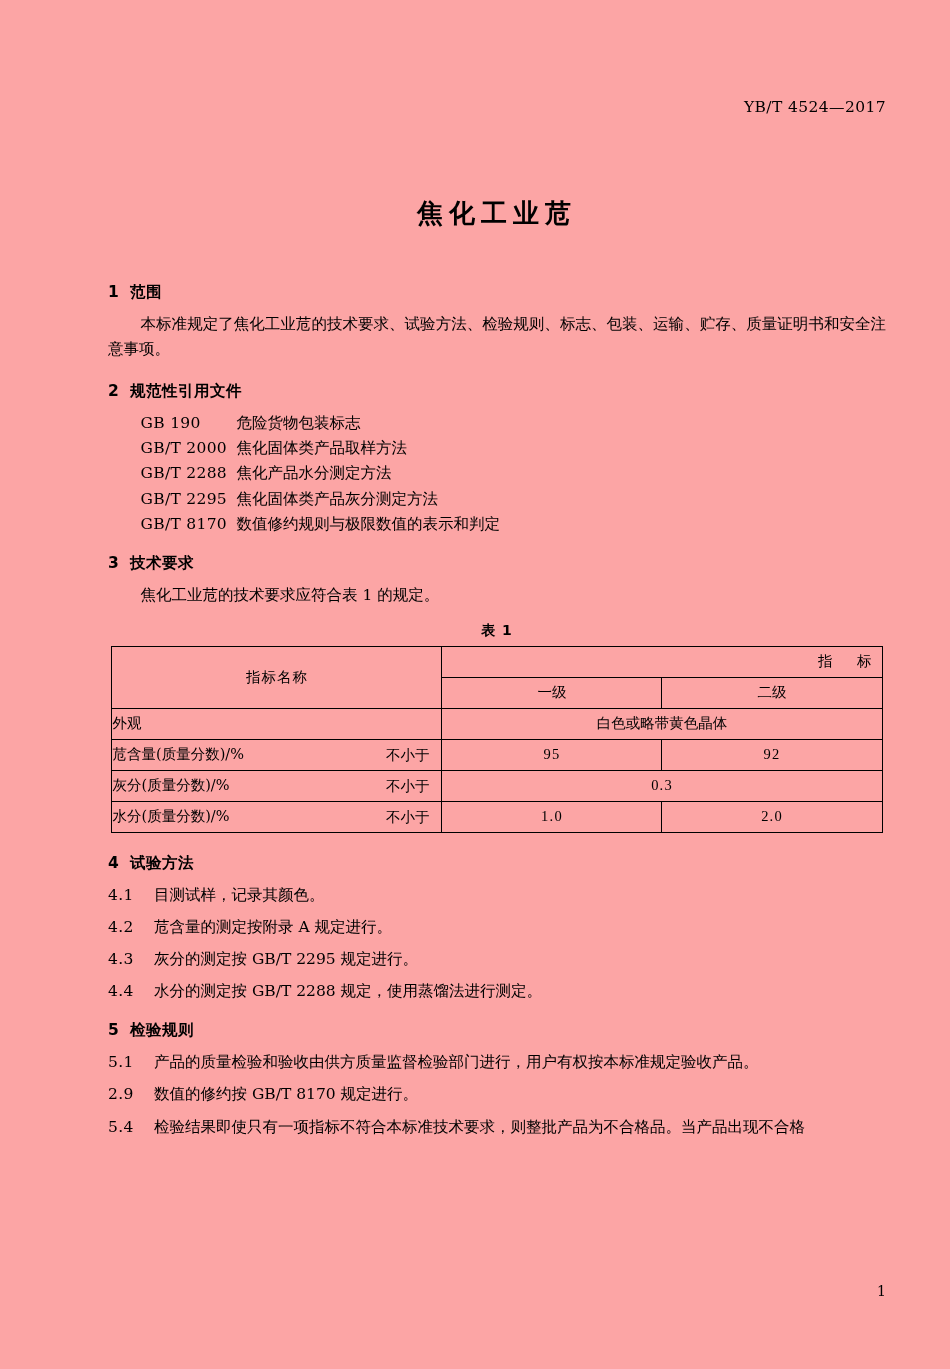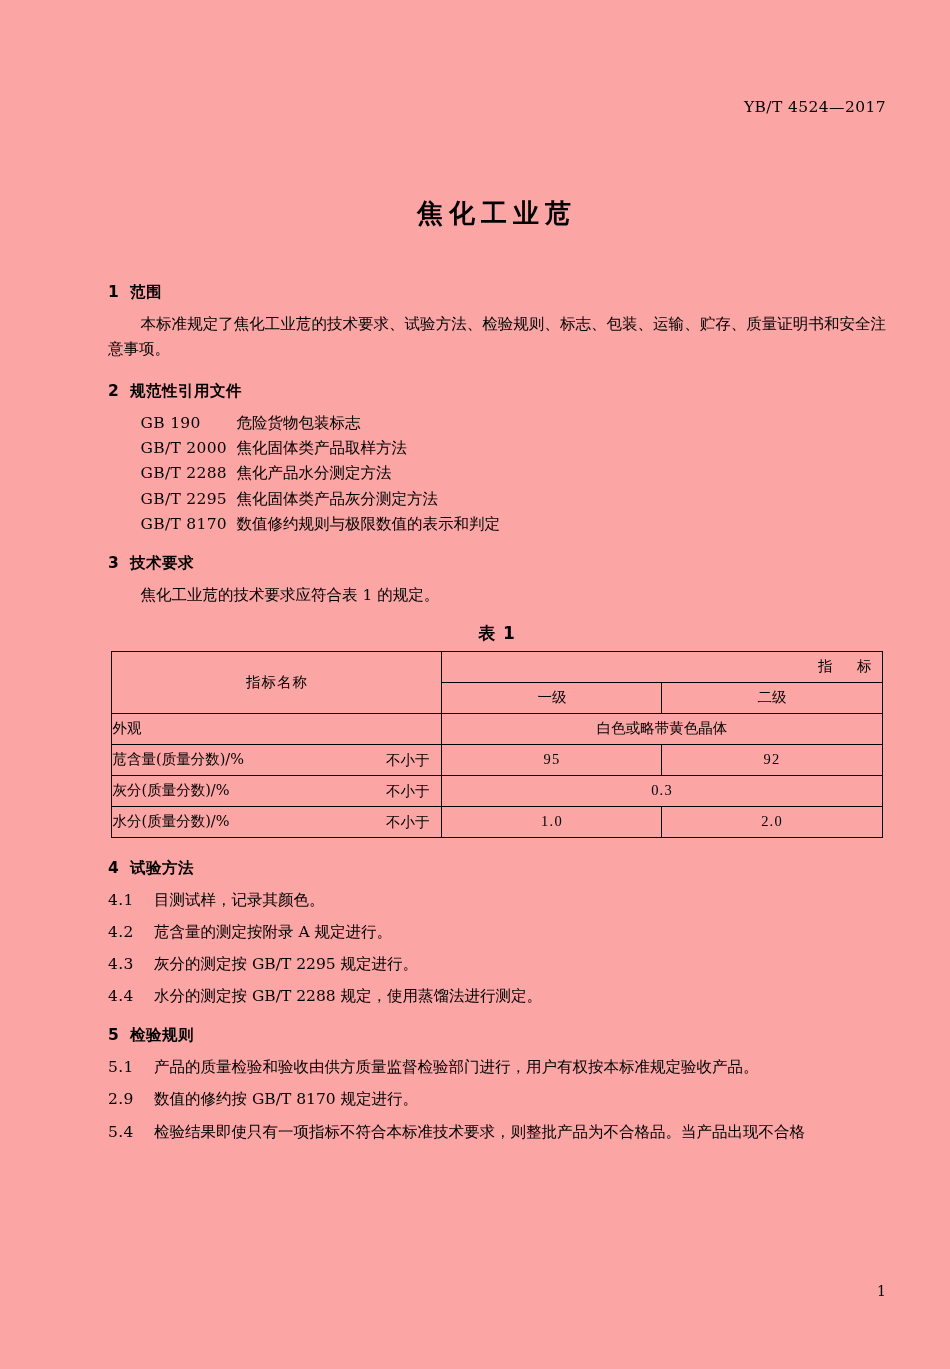--- a/index.html
+++ b/index.html
@@ -97,21 +97,21 @@
     letter-spacing: 0.3px;
   }
   .numbered .txt {
     flex: 1 1 auto;
     text-align: justify;
     text-justify: inter-ideograph;
   }
 
   .table-caption {
     text-align: center;
-    font-size: 17px;
+    font-size: 14px;
     font-weight: bold;
     font-family: "DejaVu Sans", "Liberation Sans", sans-serif;
     margin: 14px 0 6px 0;
     letter-spacing: 1px;
   }
   table.spec {
     border-collapse: collapse;
     width: 770px;
     margin: 0 auto;
     table-layout: fixed;

